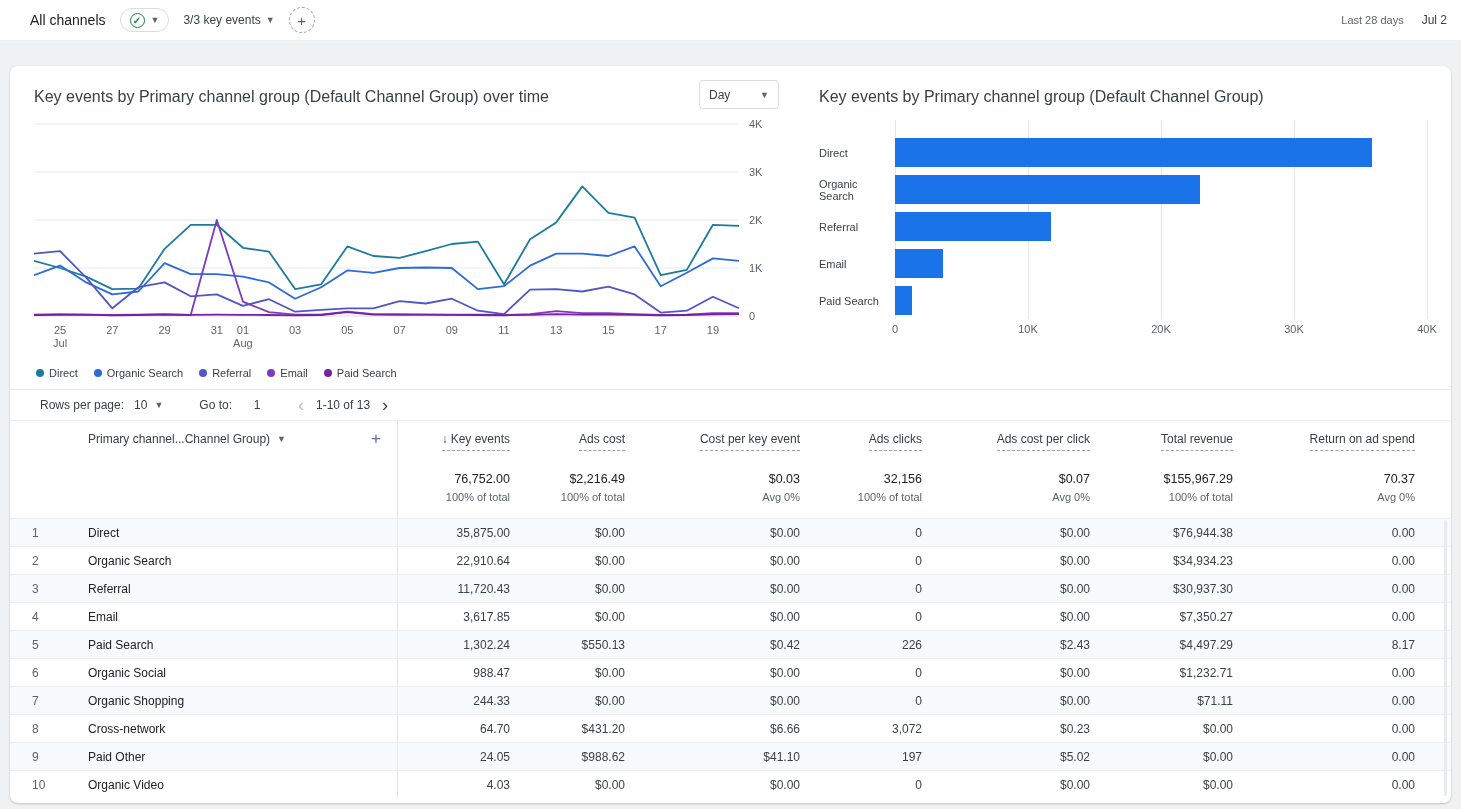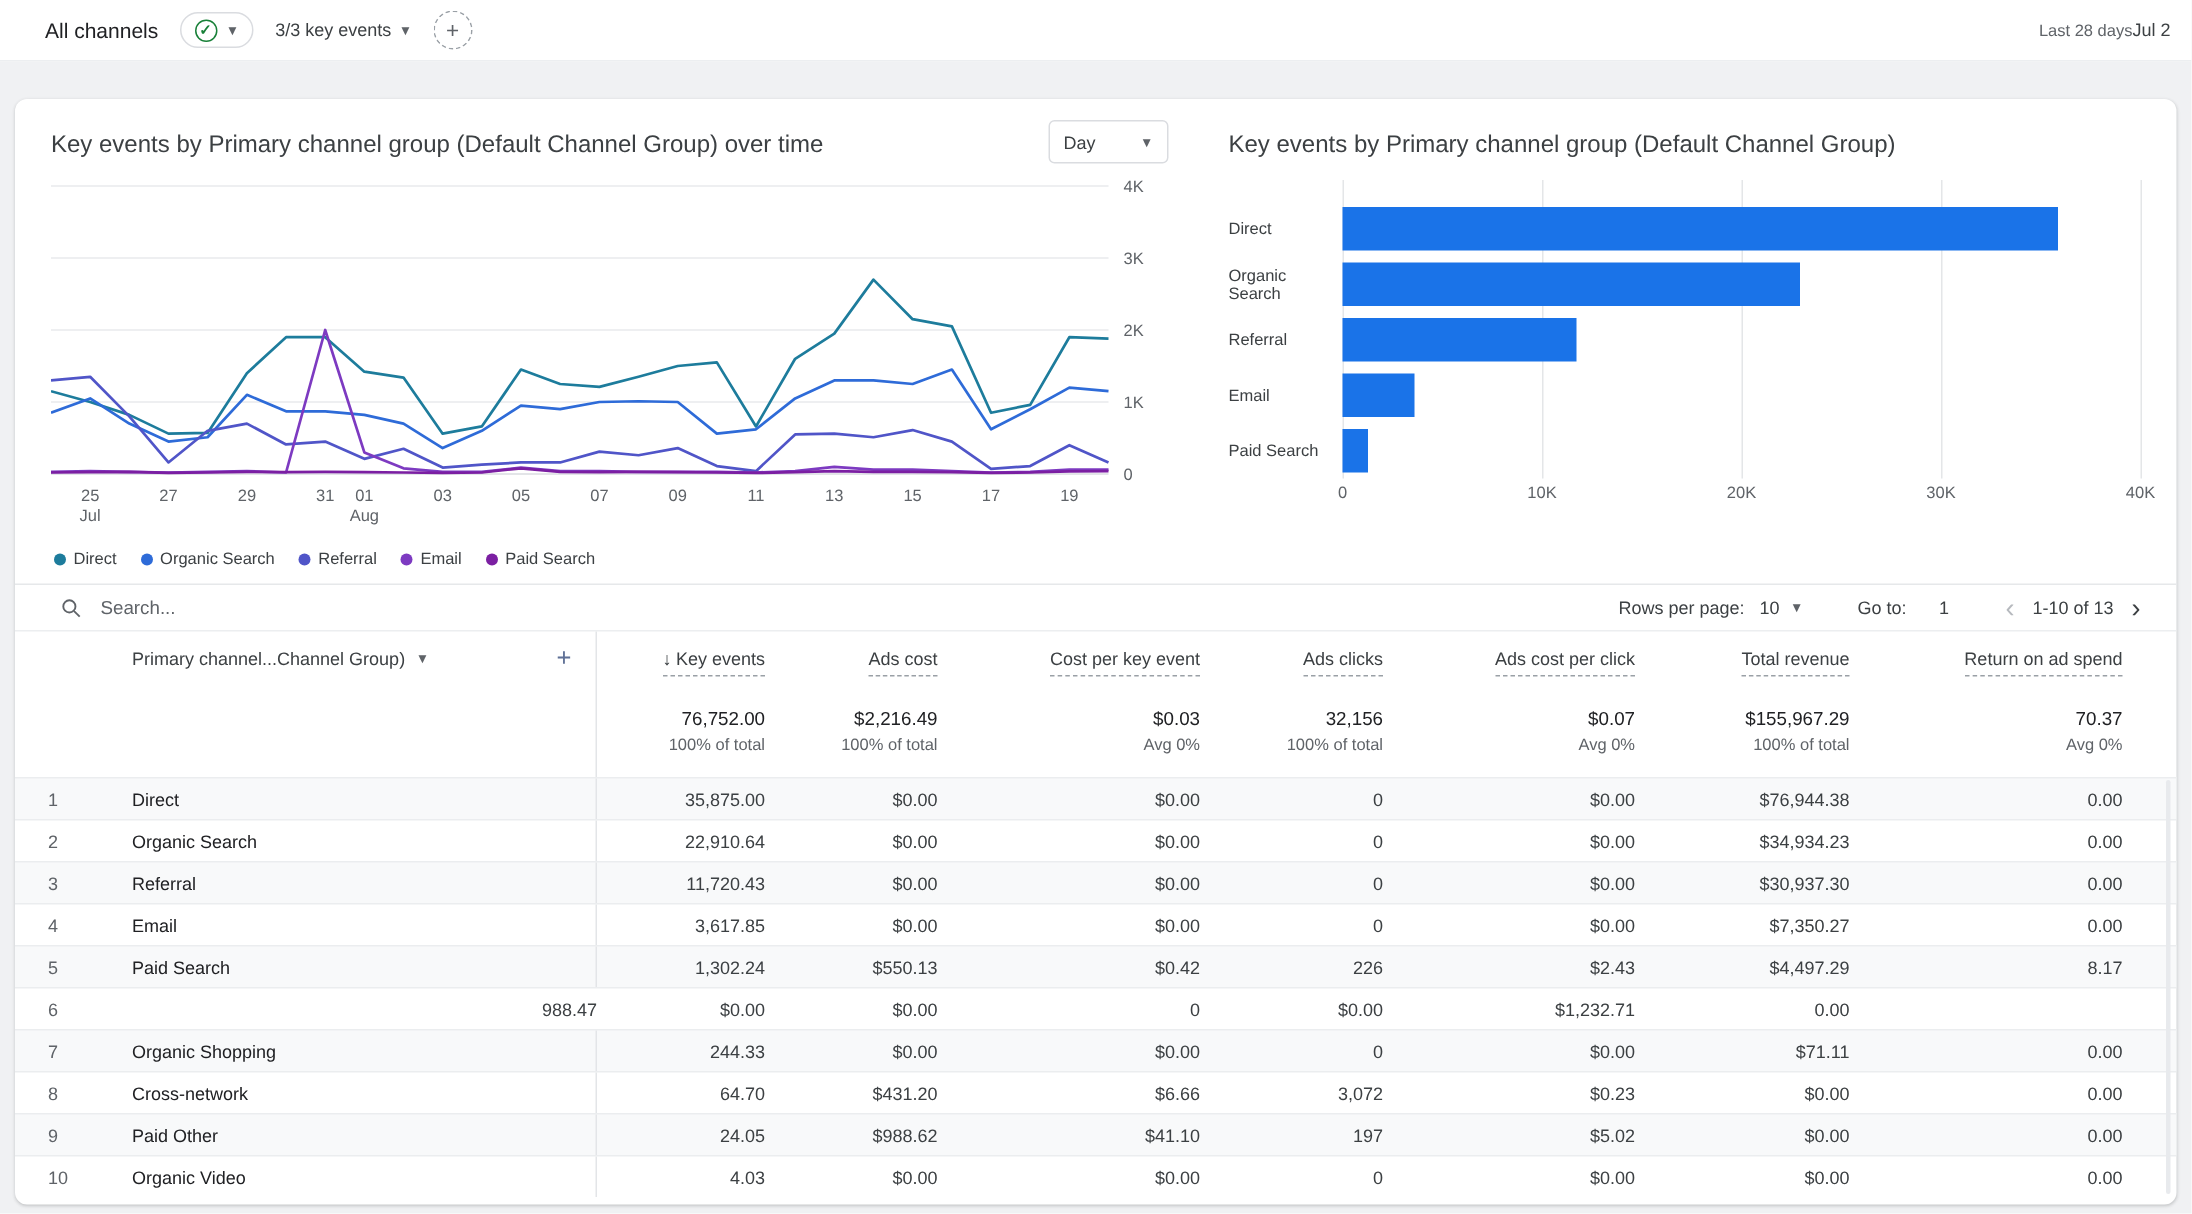--- a/index.html
+++ b/index.html
@@ -26,21 +26,21 @@
     width:15px; height:15px; border:1.5px solid #188038; border-radius:50%;
     color:#188038; font-size:10px; line-height:13px; text-align:center; font-weight:bold;
   }
   .caret { color:#5f6368; font-size:9px; }
   .key-events-sel { display:flex; align-items:center; gap:5px; font-size:12px; color:#3c4043; cursor:pointer; }
   .add-comparison {
     width:26px; height:26px; border:1px dashed #9aa0a6; border-radius:50%;
     background:transparent; color:#5f6368; font-size:15px; line-height:23px;
     text-align:center; cursor:pointer; padding:0;
   }
-  .topbar-right { display:flex; align-items:baseline; gap:0; white-space:nowrap; }
+  .topbar-right { display:flex; align-items:baseline; gap:18px; white-space:nowrap; }
   .date-range-label { font-size:11px; color:#5f6368; }
   .date-range-value { font-size:12px; color:#3c4043; }
 
   
   .card {
     margin:25px 10px 0 10px; background:#fff; border-radius:8px;
     box-shadow:0 1px 2px rgba(60,64,67,.18), 0 1px 3px rgba(60,64,67,.08);
     height:737px; overflow:hidden;
   }
   .charts { display:flex; padding:14px 24px 0 24px; }
@@ -259,27 +259,20 @@
             <span class="bar-tick" style="left: 50%;">20K</span>
             <span class="bar-tick" style="left: 75%;">30K</span>
             <span class="bar-tick" style="left: 100%; text-align: right;">40K</span>
           </div>
       </div>
     </div>
   </div>
 
   <div class="table-section">
     <div class="toolbar">
-      <div class="search-box">
-        <svg width="15" height="15" viewBox="0 0 24 24">
-          <circle cx="10" cy="10" r="6.5" fill="none" stroke="#5f6368" stroke-width="2"></circle>
-          <line x1="15" y1="15" x2="21" y2="21" stroke="#5f6368" stroke-width="2"></line>
-        </svg>
-        <input class="search-input" type="text" placeholder="Search..." style="">
-      </div>
       <div class="toolbar-right">
         <span class="rpp-label">Rows per page:</span>
         <div class="rpp-select">
           <span>10</span>
           <span class="caret">▼</span>
         </div>
         <span class="goto-label">Go to:</span>
         <input class="goto-input" type="text" value="1" style="">
         <div class="pager">
           <button class="chev prev">‹</button>
@@ -394,20 +387,21 @@
             <div class="cell-val">1,302.24</div>
             <div class="cell-val">$550.13</div>
             <div class="cell-val">$0.42</div>
             <div class="cell-val">226</div>
             <div class="cell-val">$2.43</div>
             <div class="cell-val">$4,497.29</div>
             <div class="cell-val">8.17</div>
           </div>
           <div class="grid-row data-row">
             <div class="cell-idx">6</div>
+            <div class="cell-channel">Organic Social</div>
             <div class="cell-val">988.47</div>
             <div class="cell-val">$0.00</div>
             <div class="cell-val">$0.00</div>
             <div class="cell-val">0</div>
             <div class="cell-val">$0.00</div>
             <div class="cell-val">$1,232.71</div>
             <div class="cell-val">0.00</div>
           </div>
           <div class="grid-row data-row">
             <div class="cell-idx">7</div>

